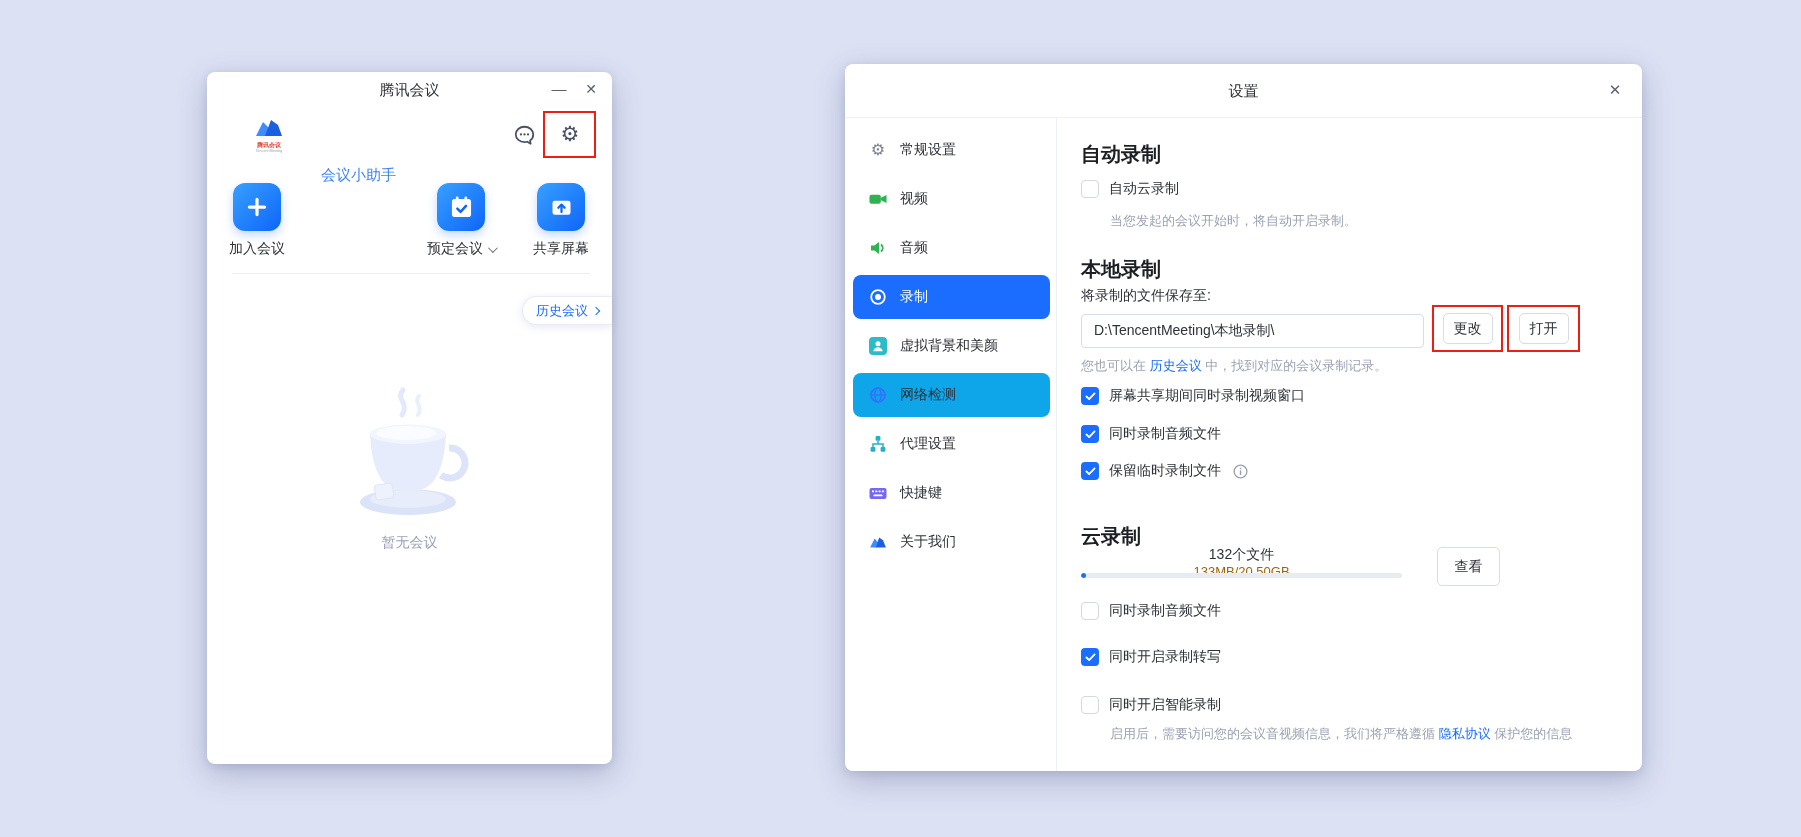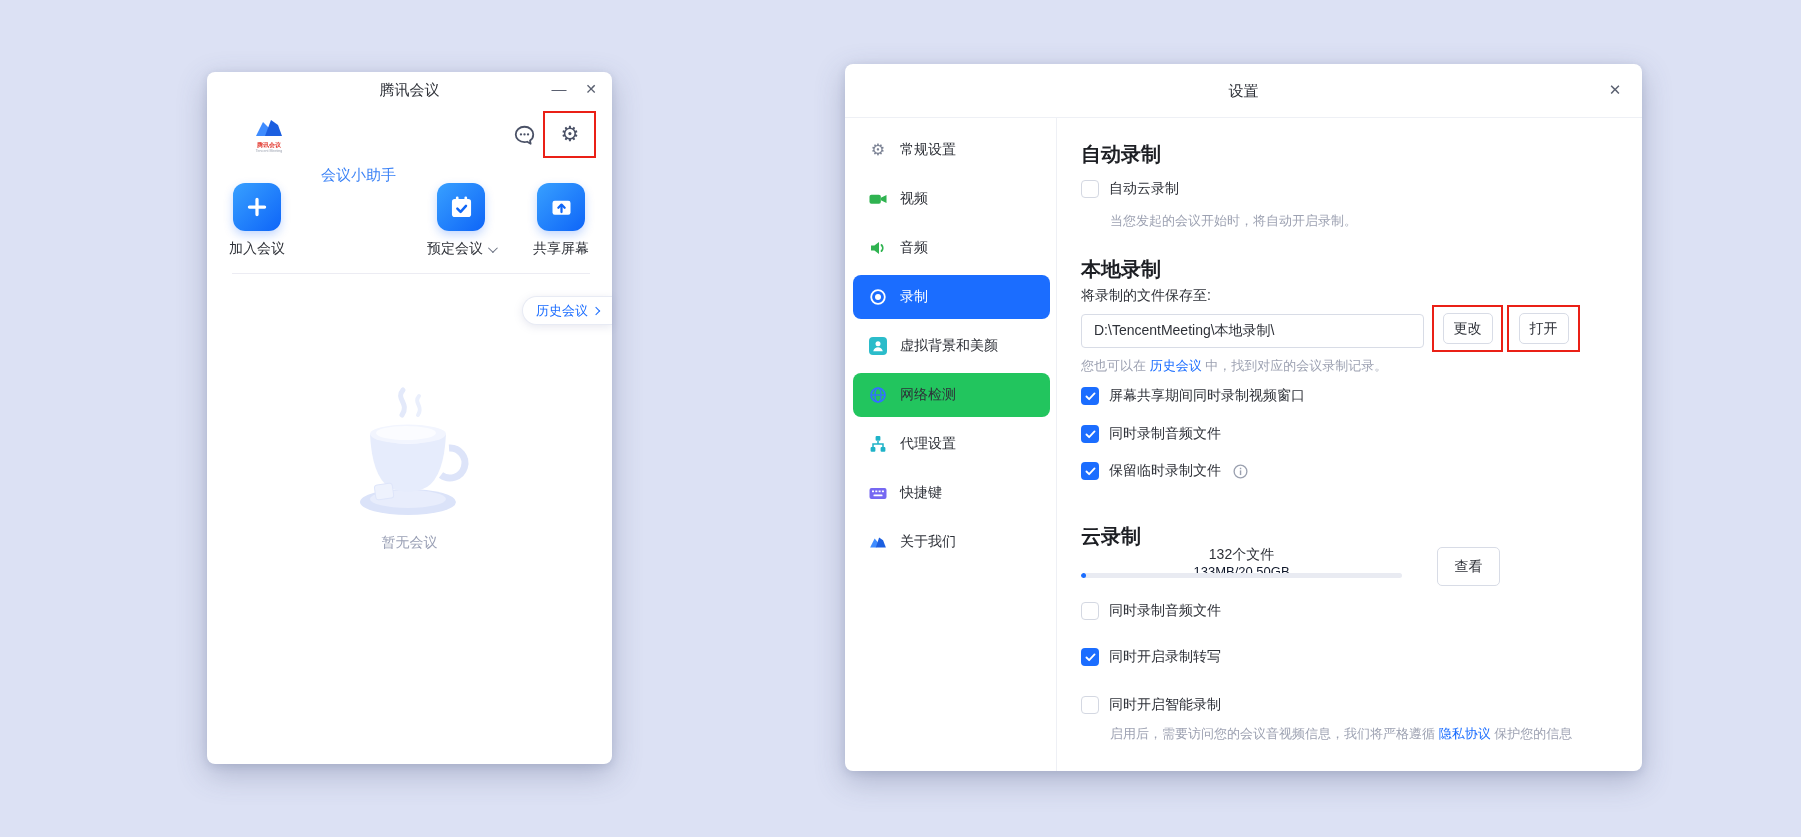--- a/index.html
+++ b/index.html
@@ -58,21 +58,21 @@
   .set-header-line { position:absolute; top:53px; left:0; width:100%; height:1px; background:#eef0f5; }
   .set-vline { position:absolute; top:54px; left:211px; bottom:0; width:1px; background:#eef0f5; }
   .sidebar { position:absolute; top:64px; left:8px; width:197px; }
   .side-item {
     height:44px; margin-bottom:5px; border-radius:8px;
     display:flex; align-items:center; padding-left:16px; gap:13px;
     font-size:14px; color:#2e3138; cursor:pointer;
   }
   .side-item .ic { width:18px; height:18px; display:flex; align-items:center; justify-content:center; }
   .side-item.active { background:#1b6dff; color:#fff; }
-  .side-item.hovered { background:#22c55e; }
+  .side-item.hovered { background:#0ea5e9; }
   .side-gear { font-size:16px; color:#7b8294; line-height:18px; }
 
   .content { position:absolute; left:236px; top:0; width:540px; }
   .sec-title { position:absolute; font-size:20px; font-weight:bold; color:#1d1f24; }
   .cb-row { position:absolute; display:flex; align-items:center; gap:10px; }
   .cb { width:18px; height:18px; border-radius:4px; flex:none; display:flex; align-items:center; justify-content:center; }
   .cb.on { background:#1b6dff; }
   .cb.off { background:#fff; border:1px solid #d4d8e2; }
   .cb-label { font-size:14px; color:#2e3138; }
   .desc { position:absolute; font-size:13px; color:#9da2b2; }
@@ -86,21 +86,21 @@
     background:#fff; border:1px solid #d8dce6; border-radius:5px;
     font-size:14px; color:#2e3138; cursor:pointer;
     font-family:"Liberation Sans","DejaVu Sans",sans-serif;
   }
   .btn-annot { position:absolute; display:flex; align-items:center; justify-content:center; }
   .change-annot { left:351px; top:241px; width:71px; height:47px; }
   .open-annot  { left:426px; top:241px; width:73px; height:47px; }
   .change-btn,.open-btn { width:50px; height:31px; }
   .files-row { position:absolute; left:0; top:482px; width:321px; display:flex; justify-content:space-between; align-items:center;flex-direction:column; }
   .files-count { font-size:14px; color:#2e3138; }
-  .files-usage { font-size:13px; color:#0f172a; }
+  .files-usage { font-size:13px; color:#a16207; }
   .view-btn { position:absolute; left:356px; top:483px; width:63px; height:39px; }
   .progress { position:absolute; left:0; top:509px; width:321px; height:5px; background:#e9ebf2; border-radius:3px; overflow:hidden; }
   .progress-fill { width:5px; height:100%; background:#1b6dff; border-radius:3px; }
   .info-ic { display:inline-flex; margin-left:2px; }
   .privacy { position:absolute; left:29px; top:658px; width:505px; font-size:13px; color:#9da2b2; line-height:24px; }
 </style>
 </head>
 <body>
 
 <div class="page">

